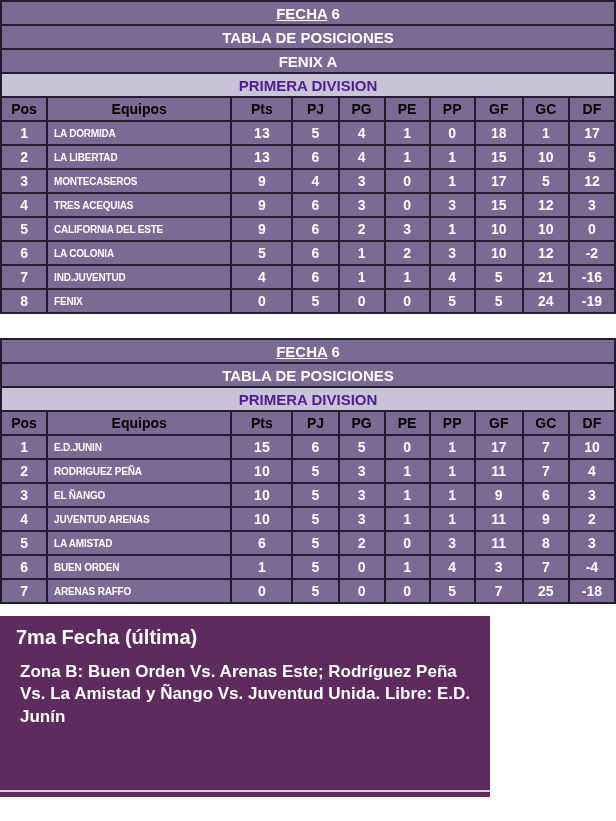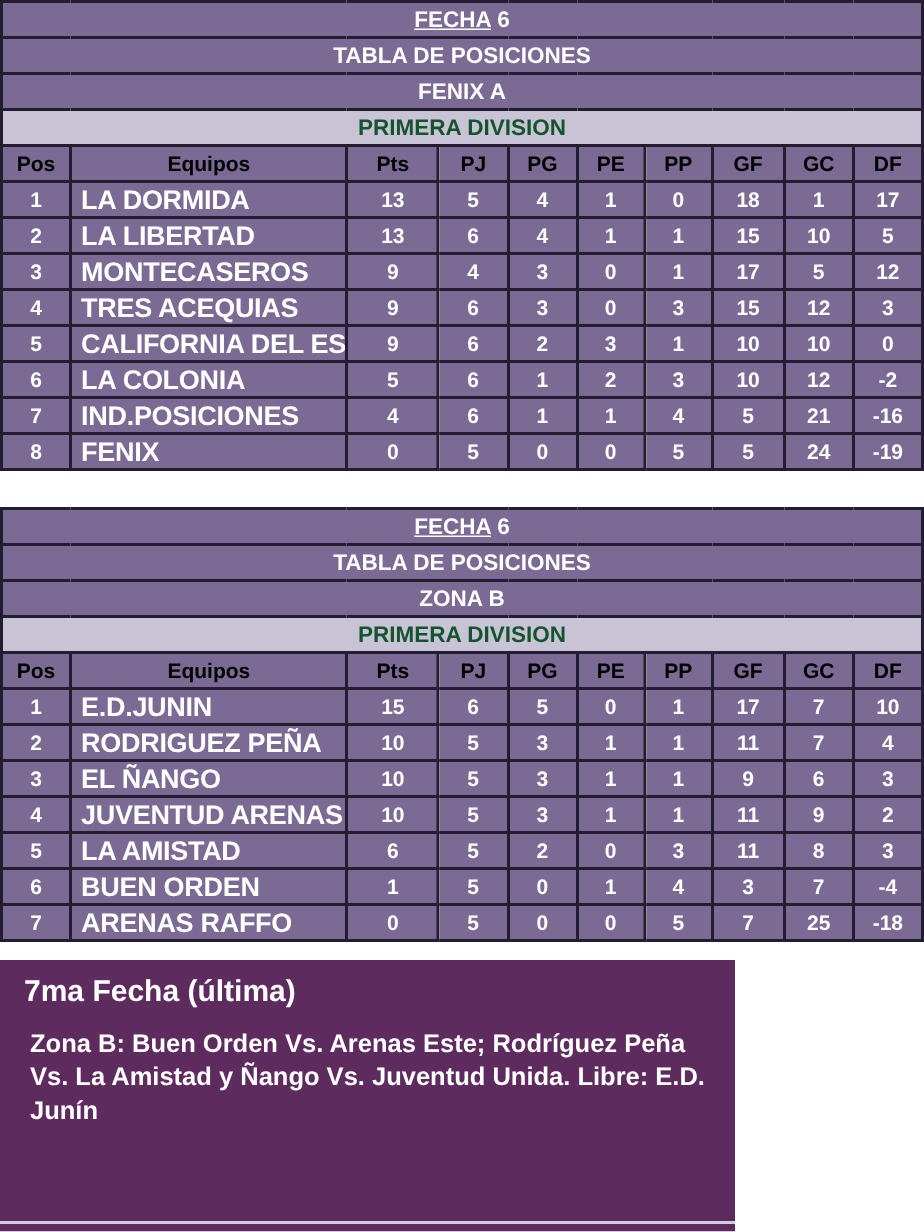--- a/index.html
+++ b/index.html
@@ -30,21 +30,21 @@
   }
   tr.title-row td {
     background: #7a6a94;
     color: #ffffff;
     font-weight: bold;
     font-size: 15px;
     text-align: center;
   }
   tr.division-row td {
     background: #c9c4d5;
-    color: #14532d;
+    color: #4c1d95;
     font-weight: bold;
     font-size: 15px;
     text-align: center;
   }
   tr.cols-row th {
     background: #7a6a94;
     color: #000000;
     font-weight: bold;
     font-size: 14px;
     text-align: center;
@@ -52,21 +52,21 @@
   tbody.data-rows td {
     background: #7a6a94;
     color: #ffffff;
     font-weight: bold;
     font-size: 14px;
     text-align: center;
   }
   tbody.data-rows td.team {
     text-align: left;
     padding-left: 6px;
-    font-size: 18px;
+    font-size: 10px;
     letter-spacing: -0.2px;
   }
   .underline { text-decoration: underline; }
   .gap-a { height: 24px; }
   .gap-b { height: 12px; }
   .footer {
     position: relative;
     background: #5e2b5e;
     color: #ffffff;
     height: 181px;
@@ -205,21 +205,21 @@
           <td class="num">6</td>
           <td class="num">1</td>
           <td class="num">2</td>
           <td class="num">3</td>
           <td class="num">10</td>
           <td class="num">12</td>
           <td class="num">-2</td>
         </tr>
         <tr>
           <td class="num">7</td>
-          <td class="team">IND.POSICIONES</td>
+          <td class="team">IND.JUVENTUD</td>
           <td class="num">4</td>
           <td class="num">6</td>
           <td class="num">1</td>
           <td class="num">1</td>
           <td class="num">4</td>
           <td class="num">5</td>
           <td class="num">21</td>
           <td class="num">-16</td>
         </tr>
         <tr>
@@ -251,23 +251,20 @@
         <col style="width:48px">
         <col style="width:46px">
       <col style="width:46px">
     </colgroup>
     <tbody>
       <tr class="title-row">
         <td colspan="10"><span class="underline">FECHA</span> <span>6</span></td>
       </tr>
       <tr class="title-row">
         <td colspan="10">TABLA DE POSICIONES</td>
-      </tr>
-      <tr class="title-row">
-        <td colspan="10">ZONA B</td>
       </tr>
       <tr class="division-row">
         <td colspan="10">PRIMERA DIVISION</td>
       </tr>
       <tr class="cols-row">
           <th>Pos</th>
           <th>Equipos</th>
           <th>Pts</th>
           <th>PJ</th>
           <th>PG</th>

